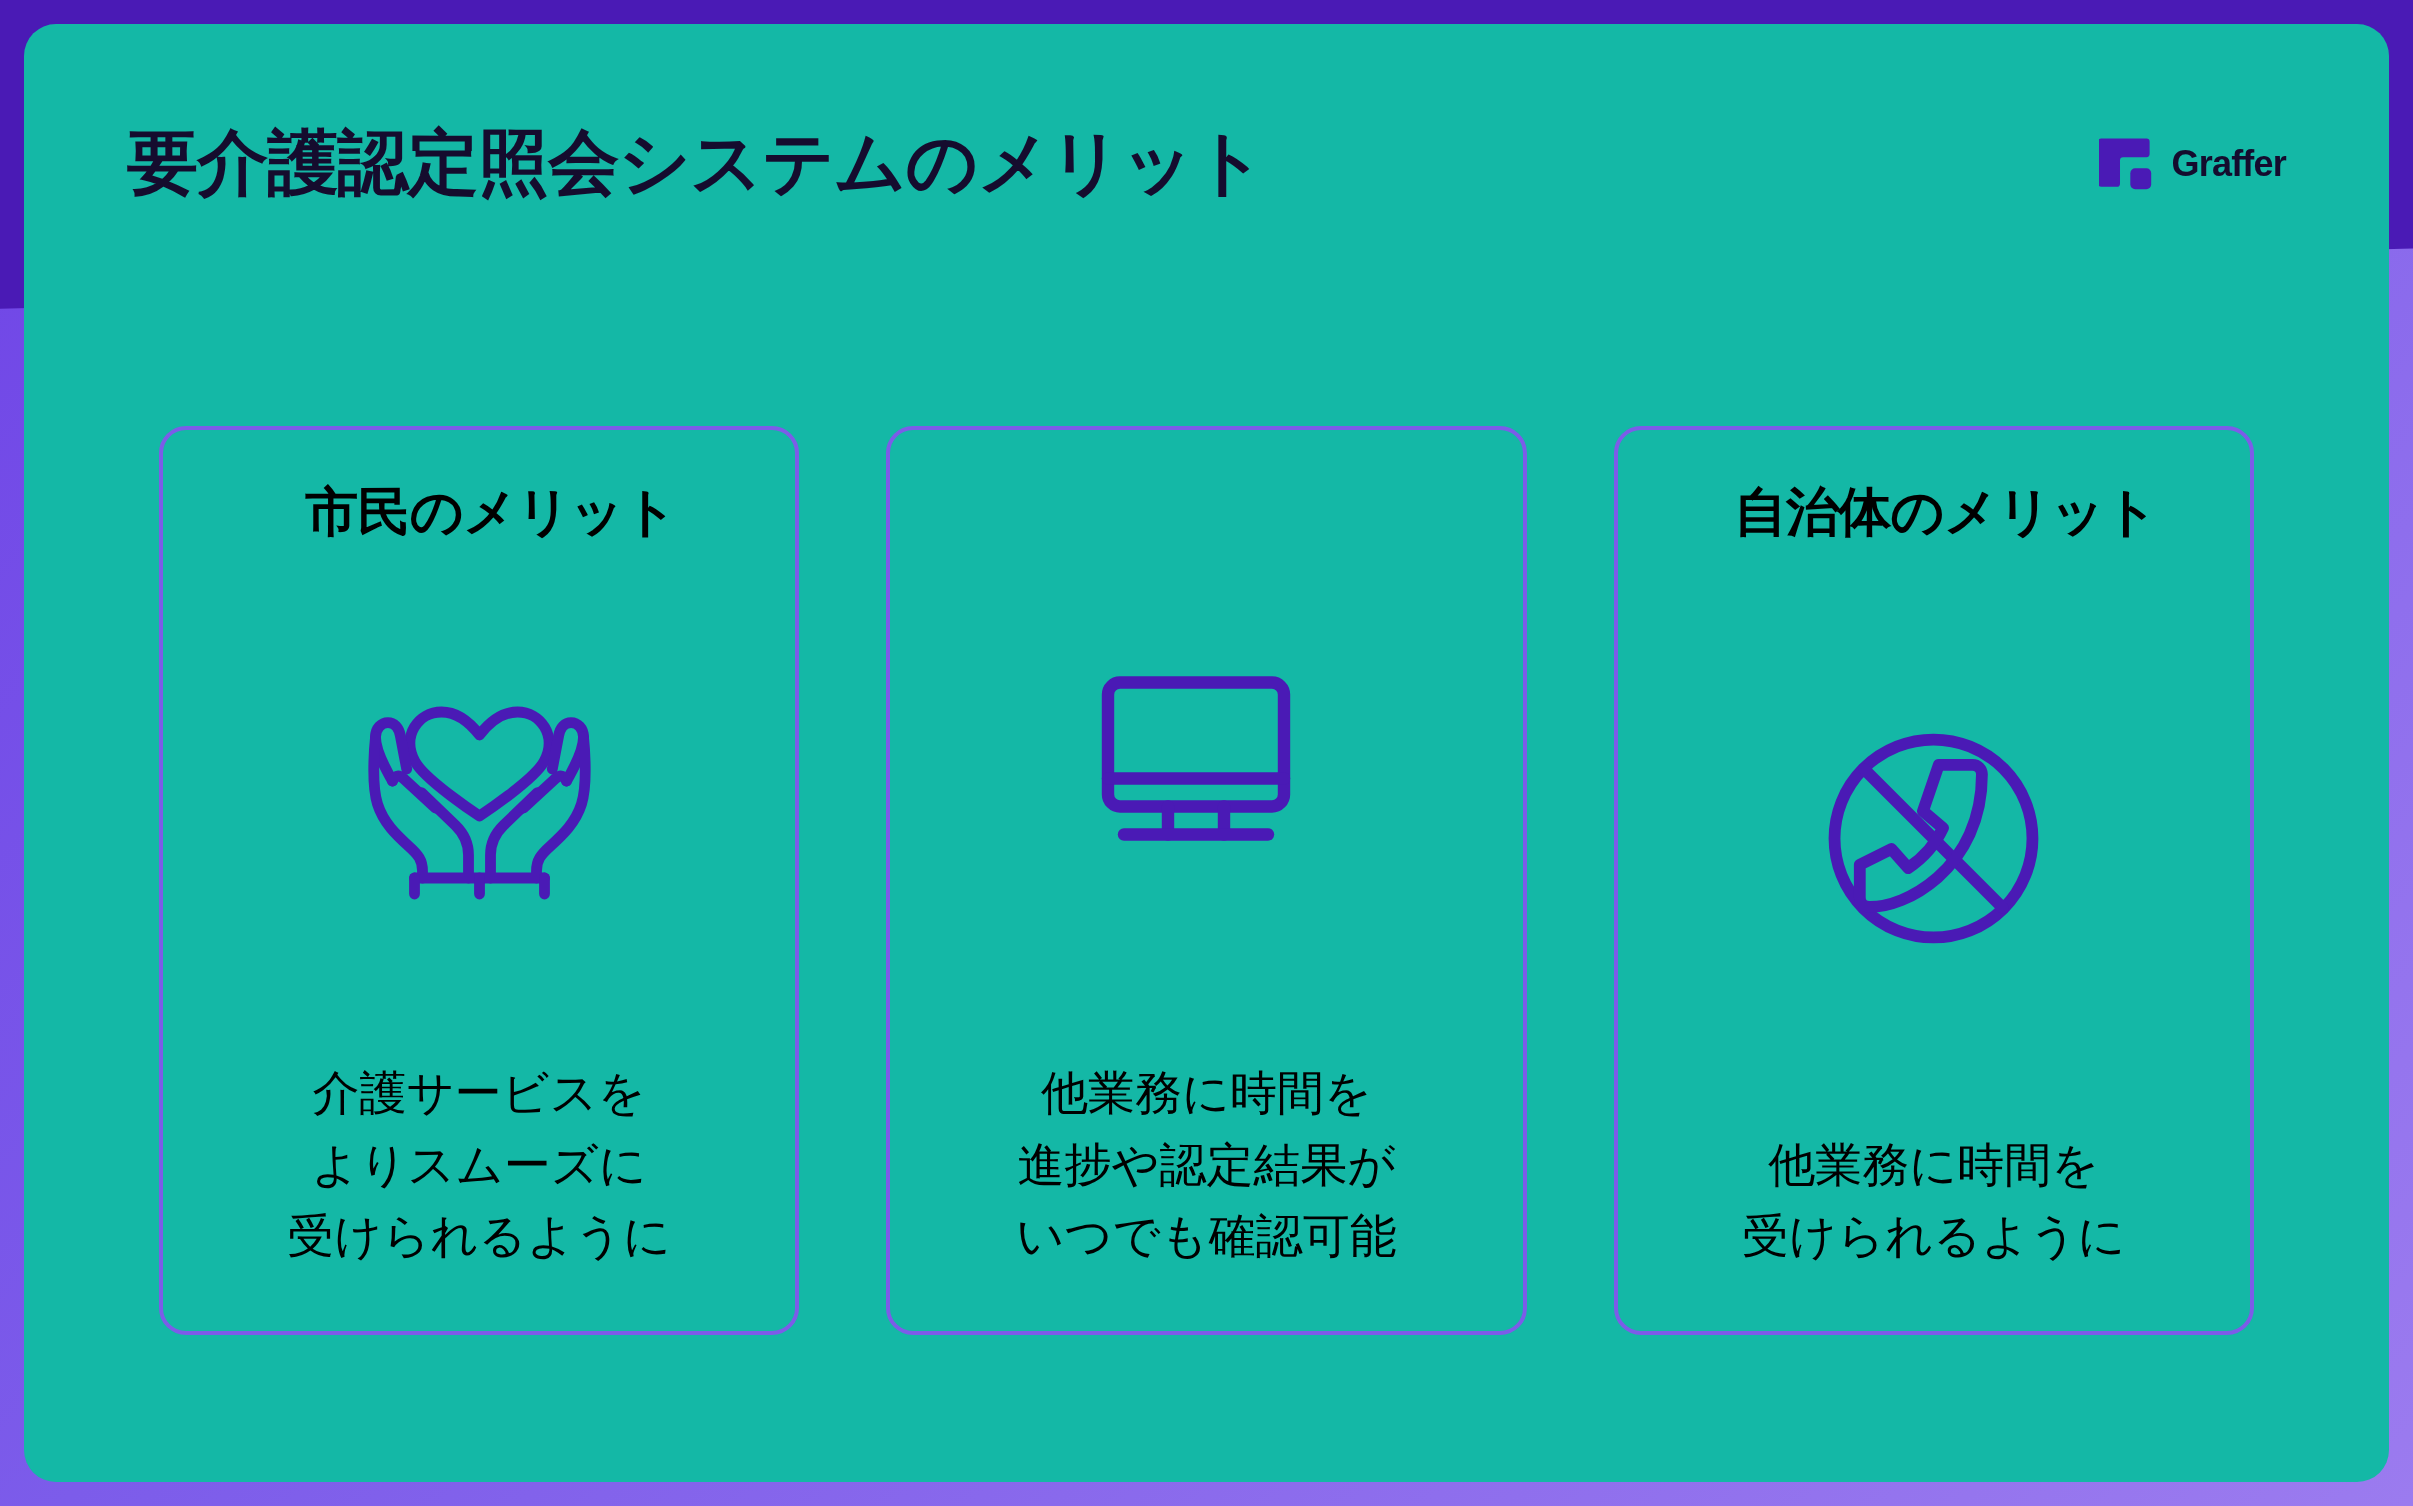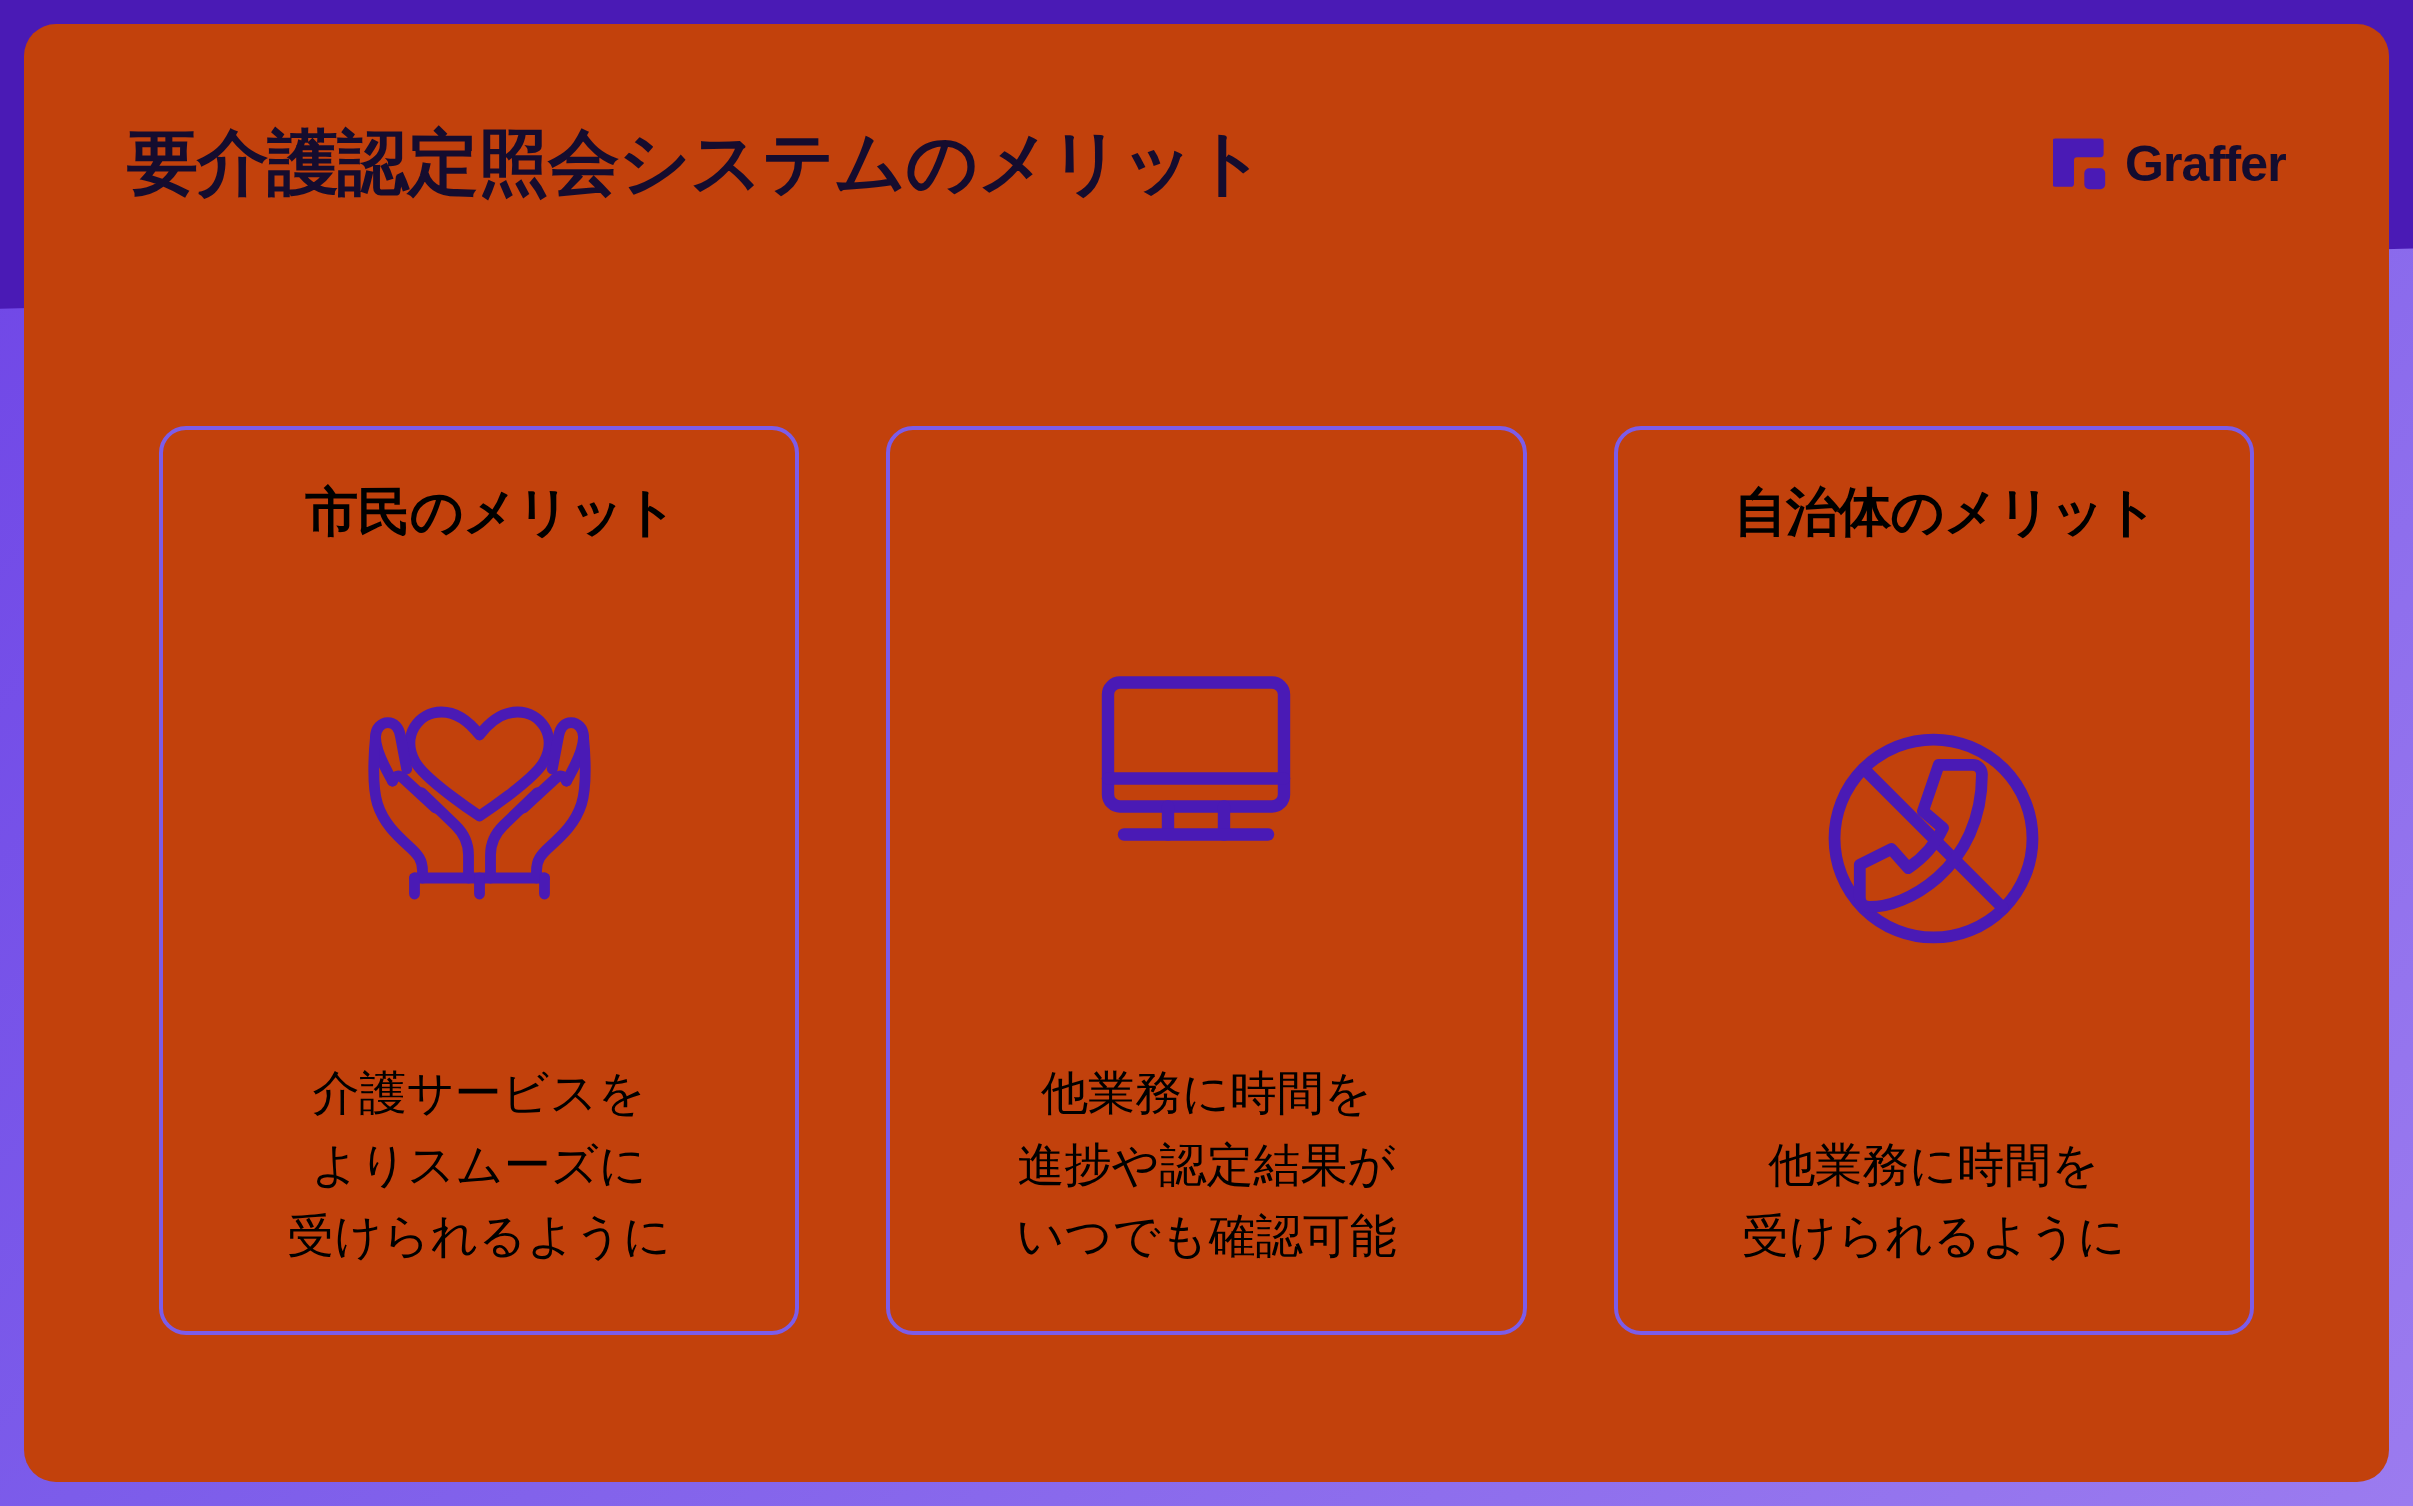--- a/index.html
+++ b/index.html
@@ -13,21 +13,21 @@
   
   .bg-wedge{
     position:absolute; inset:0;
     background:linear-gradient(135deg,#6F44E6 0%,#7C5CEA 40%,#9B7BEF 100%);
     clip-path:polygon(0% 20.5%, 100% 16.5%, 100% 100%, 0% 100%);
     z-index:0;
   }
   .panel{
     position:absolute;
     left:24px; top:24px; right:24px; bottom:24px;
-    background:#c2410c;
+    background:#14b8a6;
     border-radius:32px;
     z-index:1;
   }
   
   .header{
     position:absolute;
     left:103px; right:103px; top:87px;
     height:105px;
     display:flex; align-items:center; justify-content:space-between;
   }
@@ -35,21 +35,21 @@
     font-size:71px;
     font-weight:700;
     color:#150C2E;
     letter-spacing:-0.8px;
     line-height:1.05;
     white-space:nowrap;
   }
   .logo{ display:flex; align-items:center; gap:19.3px; flex:none; }
   .logo-mark{ width:53px; height:53px; flex:none; display:block; }
   .logo-word{
-    font-size:50px; font-weight:700; color:#140C2E; letter-spacing:-0.8px;
+    font-size:36px; font-weight:700; color:#140C2E; letter-spacing:-0.8px;
   }
   
   .cards{
     position:absolute;
     left:135px; right:135px; top:402px;
     display:flex; gap:87px;
   }
   .card{
     flex:1 1 0;
     border:4px solid #7C5CE8;

